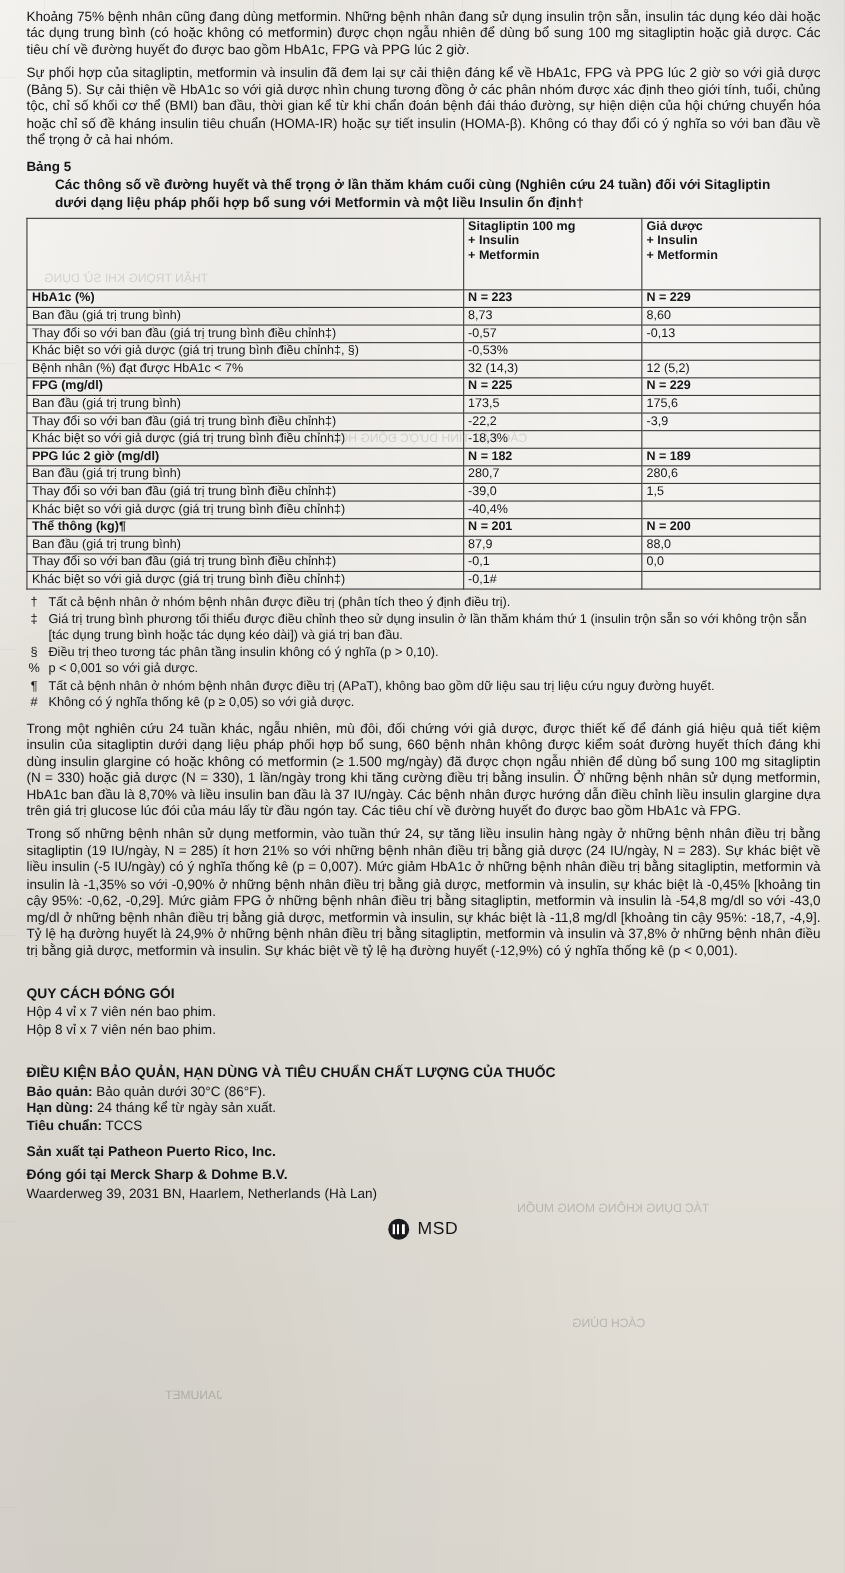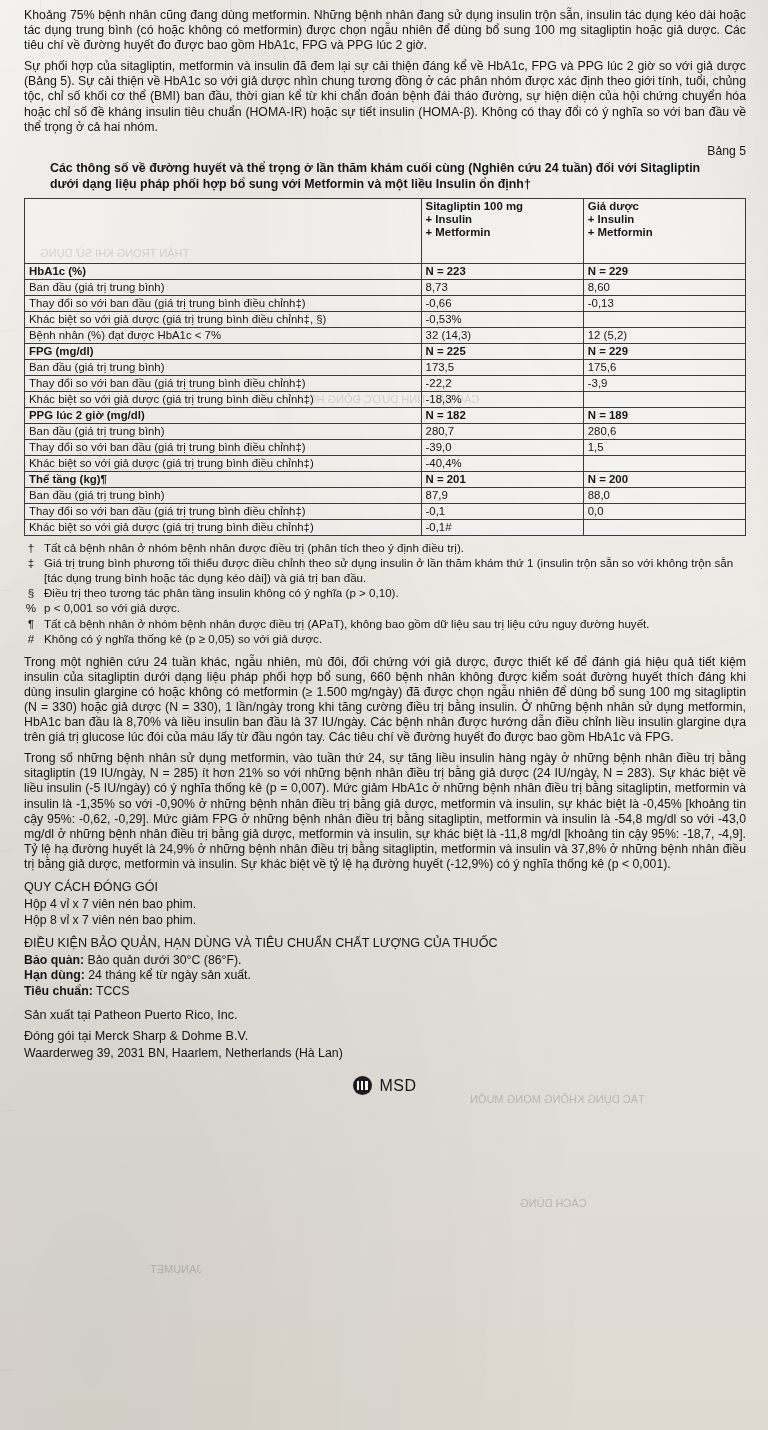--- a/index.html
+++ b/index.html
@@ -34,21 +34,21 @@
   .sheet{
     position:relative;
     padding:8px 22px 0 24px;
     font-size:12.3px;
     line-height:15.1px;
     z-index:2;
   }
   p{margin:0 0 6px 0; text-align:justify;}
 
   
-  .tbl-title{ text-align:right; font-weight:normal; font-size:12.2px; margin:9px 0 1px;}
+  .tbl-title{ text-align:left; font-weight:bold; font-size:12.2px; margin:9px 0 1px;}
   .tbl-cap{ text-align:left; font-weight:bold; font-size:12.4px; line-height:16px; margin:0 26px 6px;}
   table.data{
     width:100%;
     border-collapse:collapse;
     font-size:11.4px;
     line-height:13px;
     background:rgba(255,255,255,0.28);
   }
   table.data td, table.data th{
     border:1px solid #3a3a3a;
@@ -60,21 +60,21 @@
   table.data td.lbl{width:55%;}
   table.data td.c2,table.data td.c3{width:22.5%;}
   table.data tr.hdr td{ height:62px; vertical-align:top; font-weight:bold;}
   table.data td.b{font-weight:bold;margin-left:43px;}
 
   
   .fn{display:flex;gap:6px;font-size:11.6px;line-height:14.4px;margin-bottom:1px;}
   .fn .mk{width:14px;flex:0 0 14px;text-align:center;}
   .fn .tx{flex:1;}
 
-  .sec-head{font-weight:normal;font-size:12.6px;margin:8px 0 2px;}
+  .sec-head{font-weight:bold;font-size:12.6px;margin:24px 0 2px;}
   .kv{font-size:12.3px;line-height:15.4px;}
   .kv b{font-weight:bold;}
 
   
   .logo-wrap{
     display:flex;align-items:center;justify-content:center;gap:7px;
     margin-top:14px;
   }
   .logo-mark{
     width:19px;height:19px;border-radius:50%;
@@ -136,21 +136,21 @@
           <td class="c2 b">N = 223</td>
           <td class="c3 b">N = 229</td>
         </tr>
         <tr>
           <td class="lbl">Ban đầu (giá trị trung bình)</td>
           <td class="c2">8,73</td>
           <td class="c3">8,60</td>
         </tr>
         <tr>
           <td class="lbl">Thay đổi so với ban đầu (giá trị trung bình điều chỉnh‡)</td>
-          <td class="c2">-0,66</td>
+          <td class="c2">-0,57</td>
           <td class="c3">-0,13</td>
         </tr>
         <tr>
           <td class="lbl">Khác biệt so với giả dược (giá trị trung bình điều chỉnh‡, §)</td>
           <td class="c2">-0,53%</td>
           <td class="c3"></td>
         </tr>
         <tr>
           <td class="lbl">Bệnh nhân (%) đạt được HbA1c &lt; 7%</td>
           <td class="c2">32 (14,3)</td>
@@ -193,21 +193,21 @@
           <td class="c2">-39,0</td>
           <td class="c3">1,5</td>
         </tr>
         <tr>
           <td class="lbl">Khác biệt so với giả dược (giá trị trung bình điều chỉnh‡)</td>
           <td class="c2">-40,4%</td>
           <td class="c3"></td>
         </tr>
 
         <tr>
-          <td class="lbl b">Thể tầng (kg)¶</td>
+          <td class="lbl b">Thể thông (kg)¶</td>
           <td class="c2 b">N = 201</td>
           <td class="c3 b">N = 200</td>
         </tr>
         <tr>
           <td class="lbl">Ban đầu (giá trị trung bình)</td>
           <td class="c2">87,9</td>
           <td class="c3">88,0</td>
         </tr>
         <tr>
           <td class="lbl">Thay đổi so với ban đầu (giá trị trung bình điều chỉnh‡)</td>

